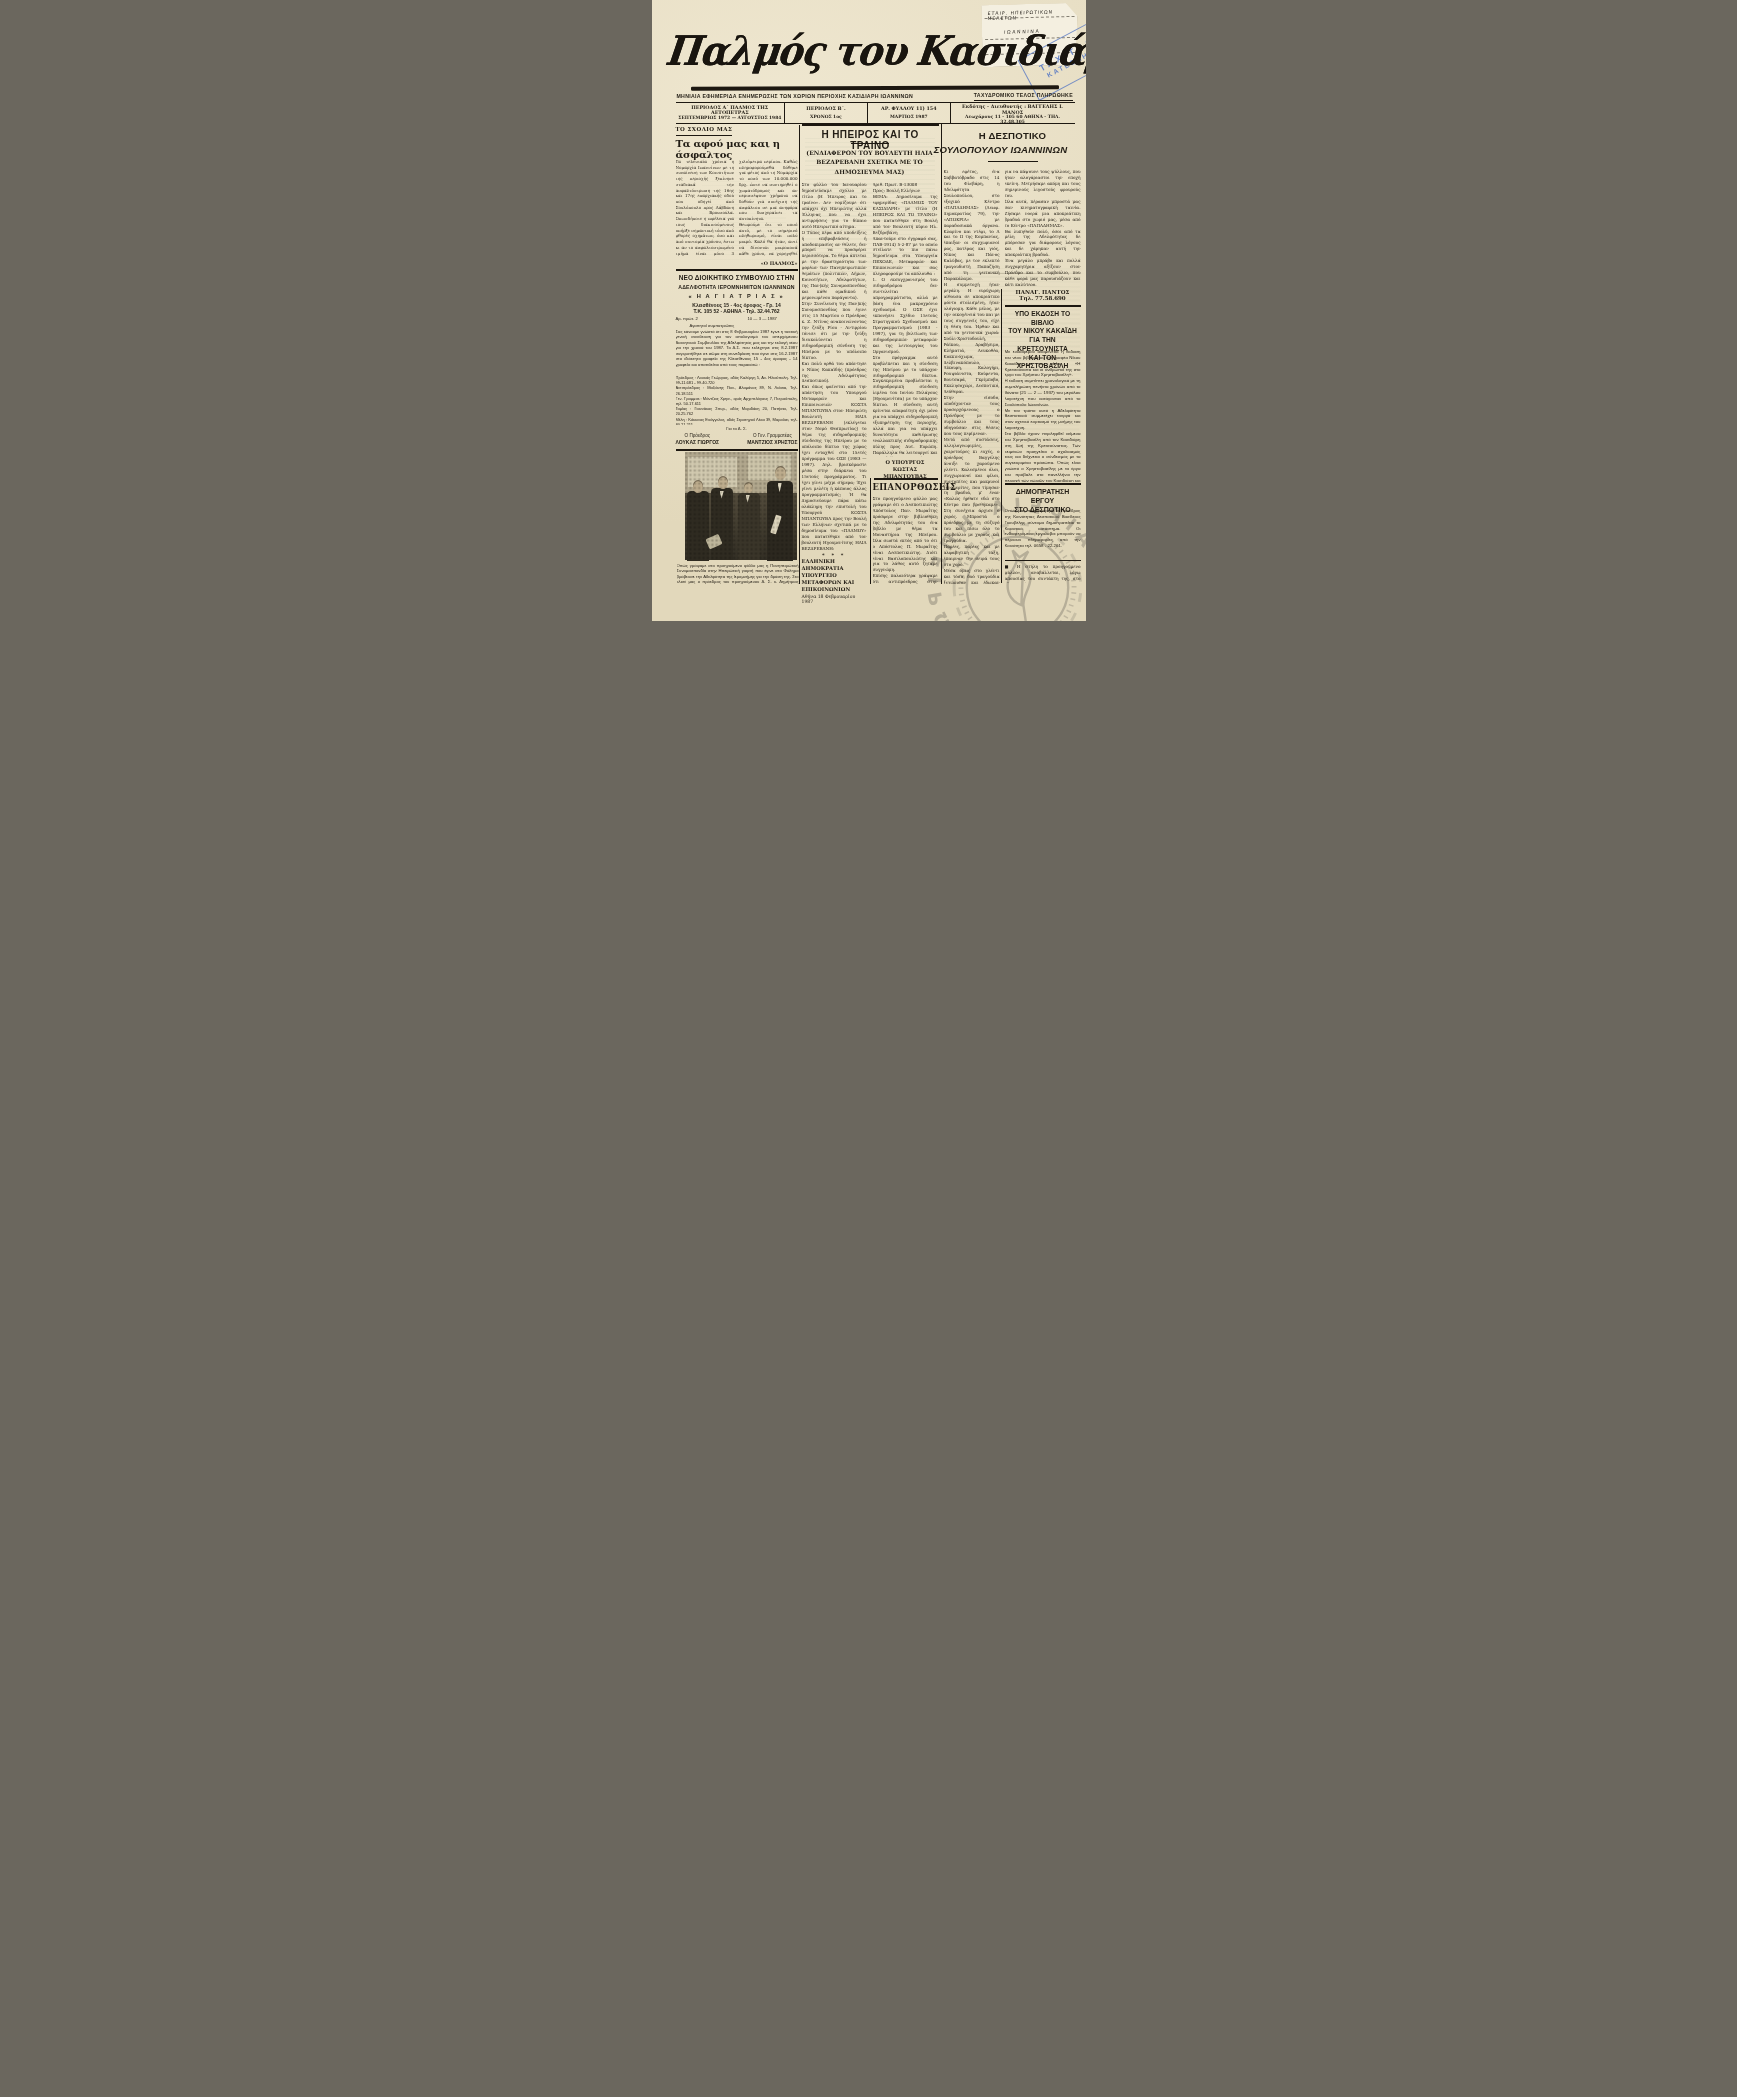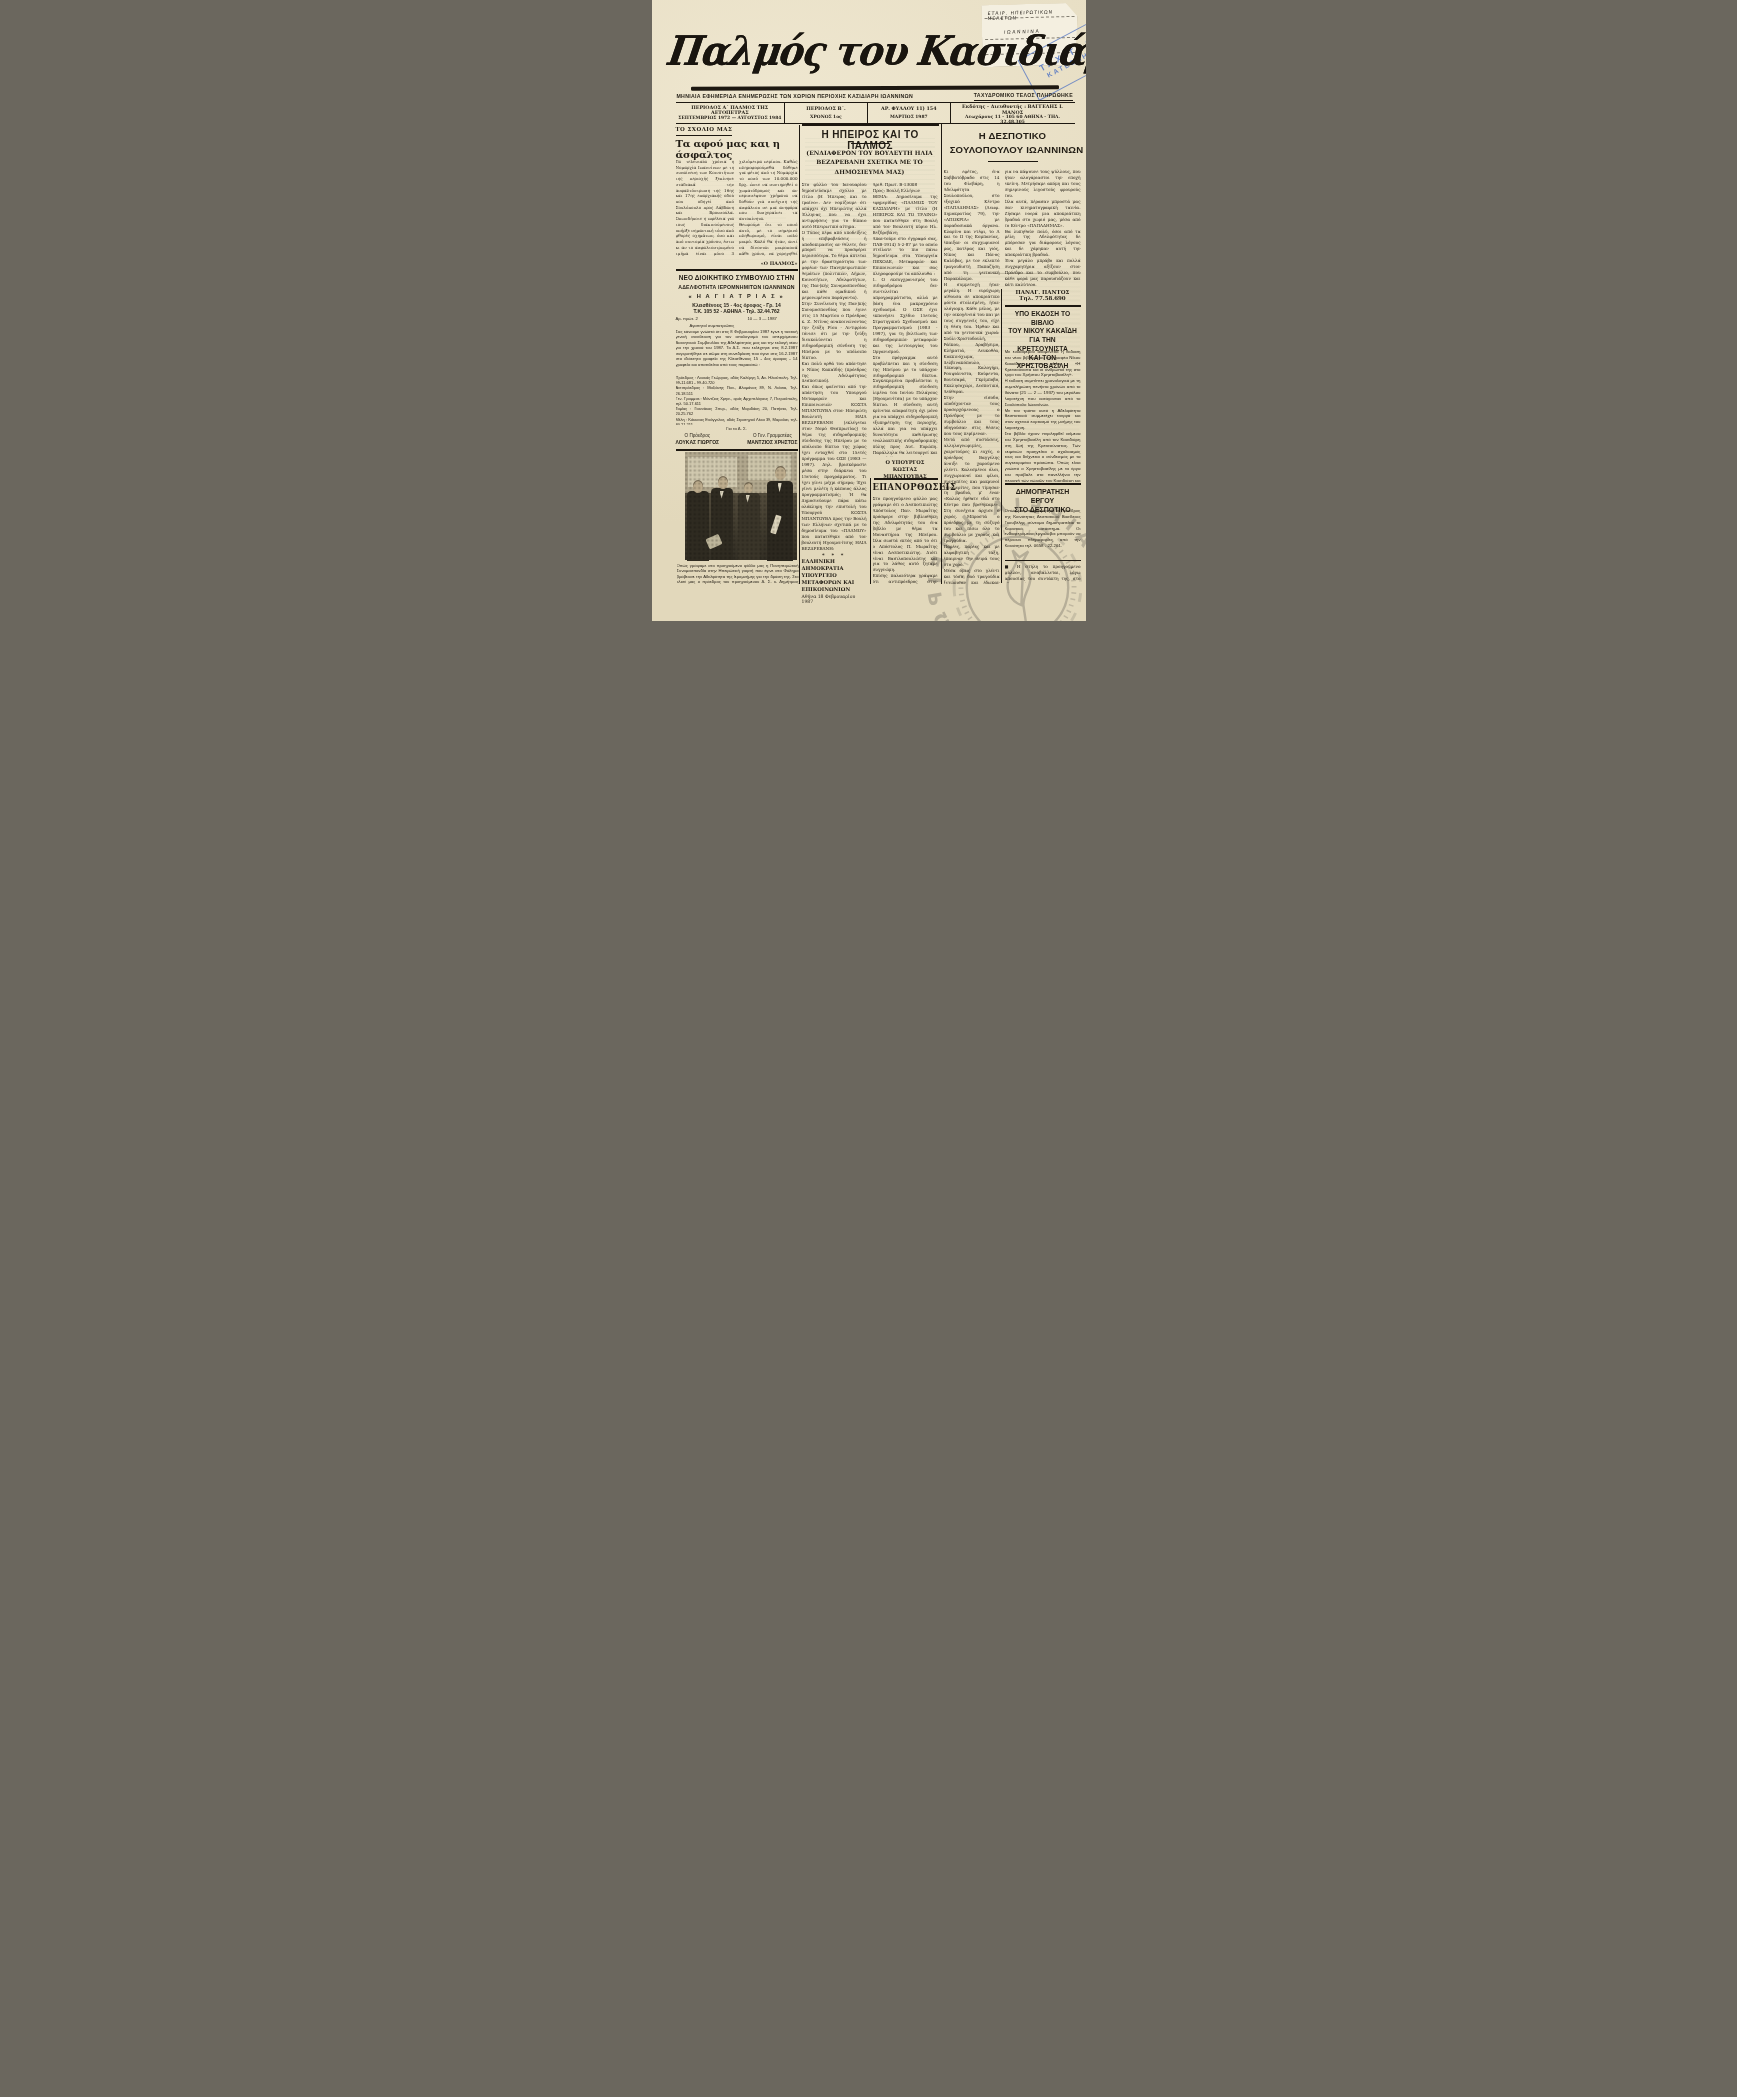--- a/index.html
+++ b/index.html
@@ -220,21 +220,21 @@
     <div class="suit" style="left:82px;top:28.5px;width:26px;height:80px;background:#2c281f;"></div>
     <div class="head" style="left:90px;top:14.3px;width:11.3px;height:14px;"></div>
     <div class="shirt" style="left:93px;top:31px;height:9.2px;"></div>
     <div style="position:absolute;left:88px;top:63px;width:5.9px;height:18.5px;background:#ddd5bc;transform:rotate(18deg);border-radius:1.3px;"></div>
     <div style="position:absolute;left:22px;top:84px;width:14.3px;height:11px;background:#cfc6aa;transform:rotate(-24deg);border-radius:1.7px;opacity:.9;"></div>
     <div class="halftone"></div>
   </div>
   <div class="abs caption just pre clip" style="left:25px;top:563px;width:122px;height:21px;">Όπως γράψαμε στο προηγούμενο φύλλο μας η Πανηπειρωτική Συνομοσπονδία στην Ηπειρωτική γιορτή που έγινε στο Φάληρο βράβευσε την Αδελφότητα της Ιερομνήμης για την δράση της. Στο κλισέ μας ο πρόεδρος του προηγούμενου Δ. Σ. κ. Δημήτριος Σωτηρίου (δεξιά) σε μιά αναμνηστική φωτογραφία με τον πρόεδρο της Π.Σ.Ε. κ. Ζήκο Ντίνο και τον κ. Λευτέρη Μαντζίκα επίσης βραβευθέντα. Την παρουσίαση της δράσης της Αδελφότητας που έγινε από τον Β΄ Αντιπρόεδρο της Π.Σ.Ε. κ. Γιώργο Ζυγούνα θα την δημοσιεύσουμε στο επόμενο.</div>
 
   <div class="abs rule" style="left:150px;top:124px;width:137px;height:1.7px;"></div>
-  <div class="abs mid-headline ctr" style="left:150px;top:129px;width:137px;">Η ΗΠΕΙΡΟΣ ΚΑΙ ΤΟ ΠΑΛΜΟΣ</div>
+  <div class="abs mid-headline ctr" style="left:150px;top:129px;width:137px;">Η ΗΠΕΙΡΟΣ ΚΑΙ ΤΟ ΤΡΑΙΝΟ</div>
   <div class="abs rule" style="left:199px;top:143px;width:38px;height:1.3px;"></div>
   <div class="abs mid-sub ctr" style="left:153px;top:148px;width:130px;">(ΕΝΔΙΑΦΕΡΟΝ ΤΟΥ ΒΟΥΛΕΥΤΗ ΗΛΙΑ ΒΕΖΔΡΕΒΑΝΗ ΣΧΕΤΙΚΑ ΜΕ ΤΟ ΔΗΜΟΣΙΕΥΜΑ ΜΑΣ)</div>
 
   <div class="abs mid-body just pre clip" style="left:150px;top:182px;width:65px;height:315px;">Στο φύλλο του Ιανουαρίου δημοσιεύσαμε σχόλιο με τίτλο (Η Ήπειρος και το τραίνο». Δεν νομίζουμε ότι υπάρχει όχι Ηπειρώτης αλλά Έλληνας που να έχει αντιρρήσεις για το δίκαιο αυτό Ηπειρωτικό αίτημα.
 Ο Τύπος πέρα από υποδείξεις ή επιβραβεύσεις ή αποδοκιμασίες αν θέλετε, δεν μπορεί να προσφέρει περισσότερα. Το θέμα άπτεται με την δραστηριότητα των φορέων των Πανηπειρωτικών θεμάτων (πολιτικών, Δήμων, Κοινοτήτων, Αδελφοτήτων, της Παν)κής Συνομοσπονδίας και κάθε ομαδικού ή μεμονωμένου παράγοντα).
 Στην Συνέλευση της Παν)κής Συνομοσπονδίας που έγινε στις 15 Μαρτίου ο Πρόεδρος κ. Ζ. Ντίνος ανακοινώνοντας την ζεύξη Ρίου - Αντιρρίου τόνισε ότι με την ζεύξη διευκολύνεται η σιδηροδρομική σύνδεση της Ηπείρου με το υπόλοιπο δίκτυο.
 Και πολύ ορθά του απάντησε ο Νίκος Κακαϊδής (πρόεδρος της Αδελφότητας Δεσποτικού).
 Και όπως φαίνεται από την απάντηση του Υπουργού Μεταφορών και Επικοινωνιών ΚΩΣΤΑ ΜΠΑΝΤΟΥΒΑ στον Ηπειρώτη Βουλευτή ΗΛΙΑ ΒΕΖΔΡΕΒΑΝΗ (εκλέγεται στον Νομό Θεσπρωτίας) το θέμα της σιδηροδρομικής σύνδεσης της Ηπείρου με το υπόλοιπο δίκτυο της χώρας έχει ενταχθεί στο 15ετές πρόγραμμα του ΟΣΕ (1983 — 1997). Δηλ. βρισκόμαστε μέσα στην διάρκεια του 15ετούς προγράμματος. Τι έχει γίνει μέχρι σήμερα; Έχει γίνει μελέτη ή κάποιος άλλος προγραμματισμός; Ή θα μείνουμε με ευχολόγια; Μήπως είναι καιρός οι Ηπειρώτες να πάρουν το θέμα στα χέρια τους; Ας μην ξεχνάμε ότι η ολιγωρία των Ηπειρωτικών κινητοποιήσεων είχε σαν αποτέλεσμα κάποτε να χαθεί για πάντα η ευκαιρία να γίνει η Ήπειρος πολύ καλύτερη απ' ότι είναι σήμερα. Και εννοούμε την τότε «προσωρινή» λύση ν' αποτελέσει η Ηγουμενίτσα τον ενδιάμεσο σταθμό για το φέρυ - μπώτ προς και από Ιταλία. Ενώ είχε προγραμματισθεί σαν μοναδικό λιμάνι η Ηγουμενίτσα.</div>
   <div class="abs" style="left:150px;top:498px;width:65px;">
     <div class="mid-body just pre">Δημοσιεύουμε πάρα κάτω ολόκληρη την επιστολή του Υπουργού ΚΩΣΤΑ ΜΠΑΝΤΟΥΒΑ προς την Βουλή των Ελλήνων σχετικά με το δημοσίευμα του «ΠΑΛΜΟΥ» που κατατέθηκε από τον βουλευτή Ηγουμενίτσης ΗΛΙΑ ΒΕΖΔΡΕΒΑΝΗ:</div>
@@ -254,21 +254,21 @@
 Τα έργα αυτά προβλέπεται να αρχίσουν στο τρίτο πενταετές (1993 - 1997).
 2. Όσον αφορά τις παρατηρήσεις του δημοσιεύματος για τις ταχύτητες των 200 χλμ) ώρα που αναπτύσσουν τα ξένα δίκτυα, σας πληροφορούμε ότι στο 15ετές Πρόγραμμα Οικονομικής και Κοινωνικής ανάπτυξης του ΟΣΕ προβλέπεται μέγιστη ταχύτητα 200 χλμ) ώρα στο βασικό σιδηροδρομικό άξονα «Αθήνα - Θεσσαλονίκη - Ειδομένη».</div>
   <div class="abs minister ctr" style="left:221px;top:459px;width:65px;">Ο ΥΠΟΥΡΓΟΣ</div>
   <div class="abs minister ctr" style="left:221px;top:466px;width:65px;">ΚΩΣΤΑΣ ΜΠΑΝΤΟΥΒΑΣ</div>
   <div class="abs rule" style="left:222px;top:478px;width:64px;height:2.1px;"></div>
   <div class="abs corr-title ctr" style="left:221px;top:483px;width:65px;">ΕΠΑΝΟΡΘΩΣΕΙΣ</div>
   <div class="abs mid-body just pre clip" style="left:221px;top:496px;width:65px;height:88px;">Στο προηγούμενο φύλλο μας γράψαμε ότι ο Δεσποτικιώτης Απόστολος Παν. Μωραΐτης πρόσφερε στην βιβλιοθήκη της Αδελφότητάς του ένα βιβλίο με θέμα τα Μοναστήρια της Ηπείρου. Όλα σωστά εκτός από το ότι ο Απόστολος Π. Μωραΐτης είναι Δεσποτικιώτης. Διότι είναι Βασιλοπουλιώτης και για το λάθος αυτό ζητάμε συγγνώμη.
 Επίσης παλαιότερα γράψαμε ότι αντιπρόεδρος στην Κοινότητα Εκκλησοχωρίου εκλέχτηκε ο Χαράλαμπος Ντέτσικας. Τούτο είναι ανακριβές. Αντιπρόεδρος εκλέχτηκε η Αικατερίνη σύζυγος Χριστοδούλου Μάντζιου.</div>
 
   <div class="abs r-headline ctr" style="left:292px;top:130px;width:138px;">Η ΔΕΣΠΟΤΙΚΟ</div>
-  <div class="abs r-headline ctr" style="left:296px;top:144px;width:138px;">ΣΟΥΛΟΠΟΥΛΟΥ ΙΩΑΝΝΙΝΩΝ</div>
+  <div class="abs r-headline ctr" style="left:280px;top:144px;width:138px;font-style:italic;">ΣΟΥΛΟΠΟΥΛΟΥ ΙΩΑΝΝΙΝΩΝ</div>
   <div class="abs rule" style="left:336px;top:161px;width:50px;height:1.3px;"></div>
 
   <div class="abs mid-body just pre clip" style="left:292px;top:169px;width:56px;height:415px;">Κι εφέτος, ένα Σαββατόβραδο στις 14 του Φλεβάρη, η Αδελφότητα Σουλοπούλου, στο εξοχικό Κέντρο «ΠΑΠΑΔΗΜΑΣ» (Λεωφ. Δημοκρατίας 79), την «ΑΠΟΚΡΙΑ» με παραδοσιακά όργανα. Κλαρίνο και ντέφι, το Α και το Ω της Κομπανίας, έπαιξαν οι συγχωριανοί μας, πατέρας και γιός, Νίκος και Πάνος Καλύβας, με τον εκλεκτό τραγουδιστή Παπαζήση από τη γειτονική Παρακάλαμο.
 Η συμμετοχή ήταν μεγάλη. Η ευρύχωρη αίθουσα σε αποκριάτικο φόντο στολισμένη, ήταν ολόγιομη. Κάθε μέλος, με την οικογένειά του και με τους συγγενείς του, είχε τη θέση του. Ήρθαν και από τα γειτονικά χωριά: Σούλι-Χριστοδουλή, Ράϊκου, Δραβήσιμο, Κλήματιά, Λευκοθέα, Κοκκινόχωμα, Δελβινακόπουλο, Λίκουρη, Καλογήρι, Ρουψιάνιστα, Κούρεντα, Βουτσαρά, Γκρίμποβο, Εκκλησοχώρι, Δεσποτικό, Λεύθεραι.
 Στην είσοδο, υποδέχονταν τους προσερχόμενους ο Πρόεδρος με το συμβούλιο και τους οδηγούσαν στις θέσεις που τους περίμεναν.
 Μετά από συστάσεις, αλληλογνωριμίες, χαιρετούρες κι ευχές, ο πρόεδρος Βαγγέλης άνοιξε το χαρούμενο γλέντι. Καλεσμένοι όλοι, συγχωριανοί και φίλοι, συντοπίτες και μακρυνοί ξενομερίτες, που τίμησαν τη βραδιά, μ' έναν «Καλώς ήρθατε εδώ στο Κέντρο που βρεθήκαμε». Στη συνέχεια άρχισε ο χορός. Μπροστά ο πρόεδρος με τη σύζυγό του και πίσω όλο το συμβούλιο με χορούς και τραγούδια.
 Παρέες, παρέες και με αλφαβητική τάξη, έπαιρναν την σειρά τους στο χορό.
 Μέσα όμως στο γλέντι και τόσα, δυό τραγούδια ξεχώρισαν και έδωκαν πραγματικές αποκριάτικες χρωματιές. Τα: «Μπρ' αυτή εδώ τα Λάζαινα» με τη διπλόσωμη και «Μπρε πως παίζεται μωρ μπρε Ραβενιώτικα».
 Ο εξαιρετικός τραγουδιστής αυτών, μας πήγε όλους νοερά στην πλατεία του χωριού, στα στέκια της, και μας έκανε να ξεσκονίσουμε τη θύμηση και να ιδούμε με τα μάτια της φαντασίας μας τα παιδιά. Τη Τζιαμάλα, τη Τζιαραμπίνα. Το διπλό χορό γύρω - γύρω στη φωτιά, με τους αράπηδες μπροστά να στουμπίζουν το πιπέρι. Τα παιδιά με τις γυναίκες να γυρίζουν τους μαχαλάδες και τα τζάκια να καπνίζουν και η γειτονιά να μοσχοβολάει όλο βούτυρο. Θυμηθήκαμε τα κούλουμα, που οι παπούδες μας έναν έναν όλους αποκριάτικα μας χάριζαν το κέρι. Και τι δε γλεντούσαμε με τ' αυγά που μας μοίρευαν και την χαρά οι μεγάλοι. Το χάσκα στο σκοτάδι,</div>
 

